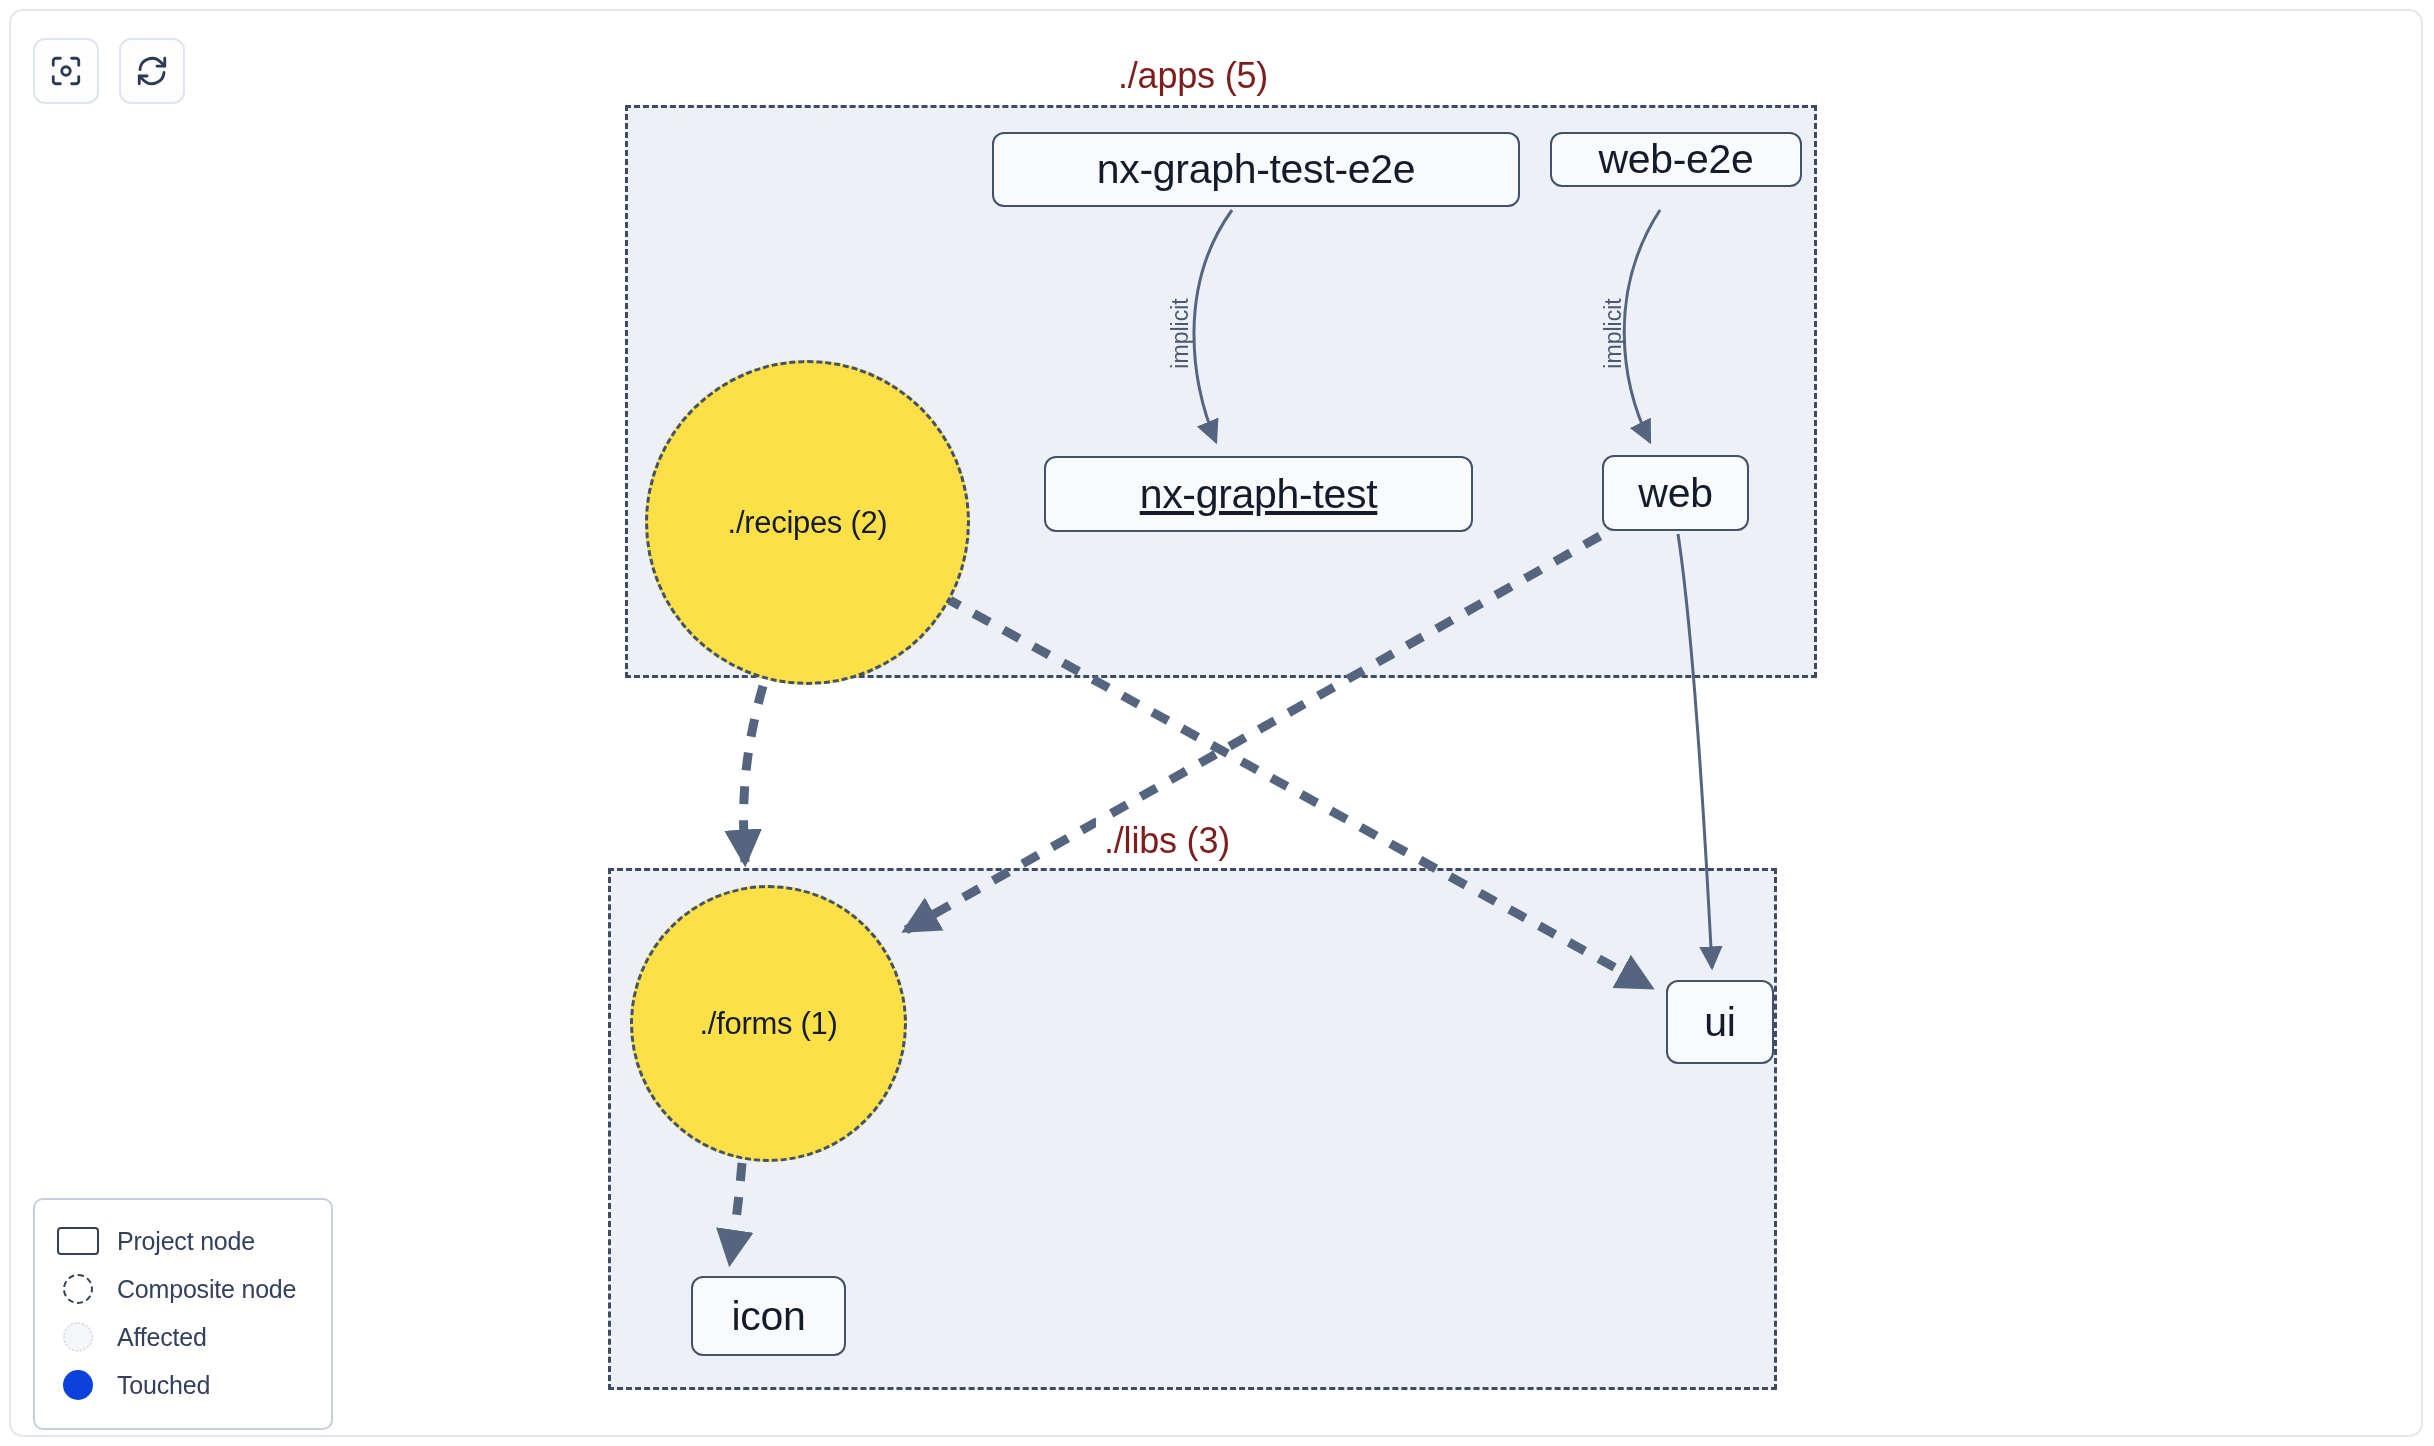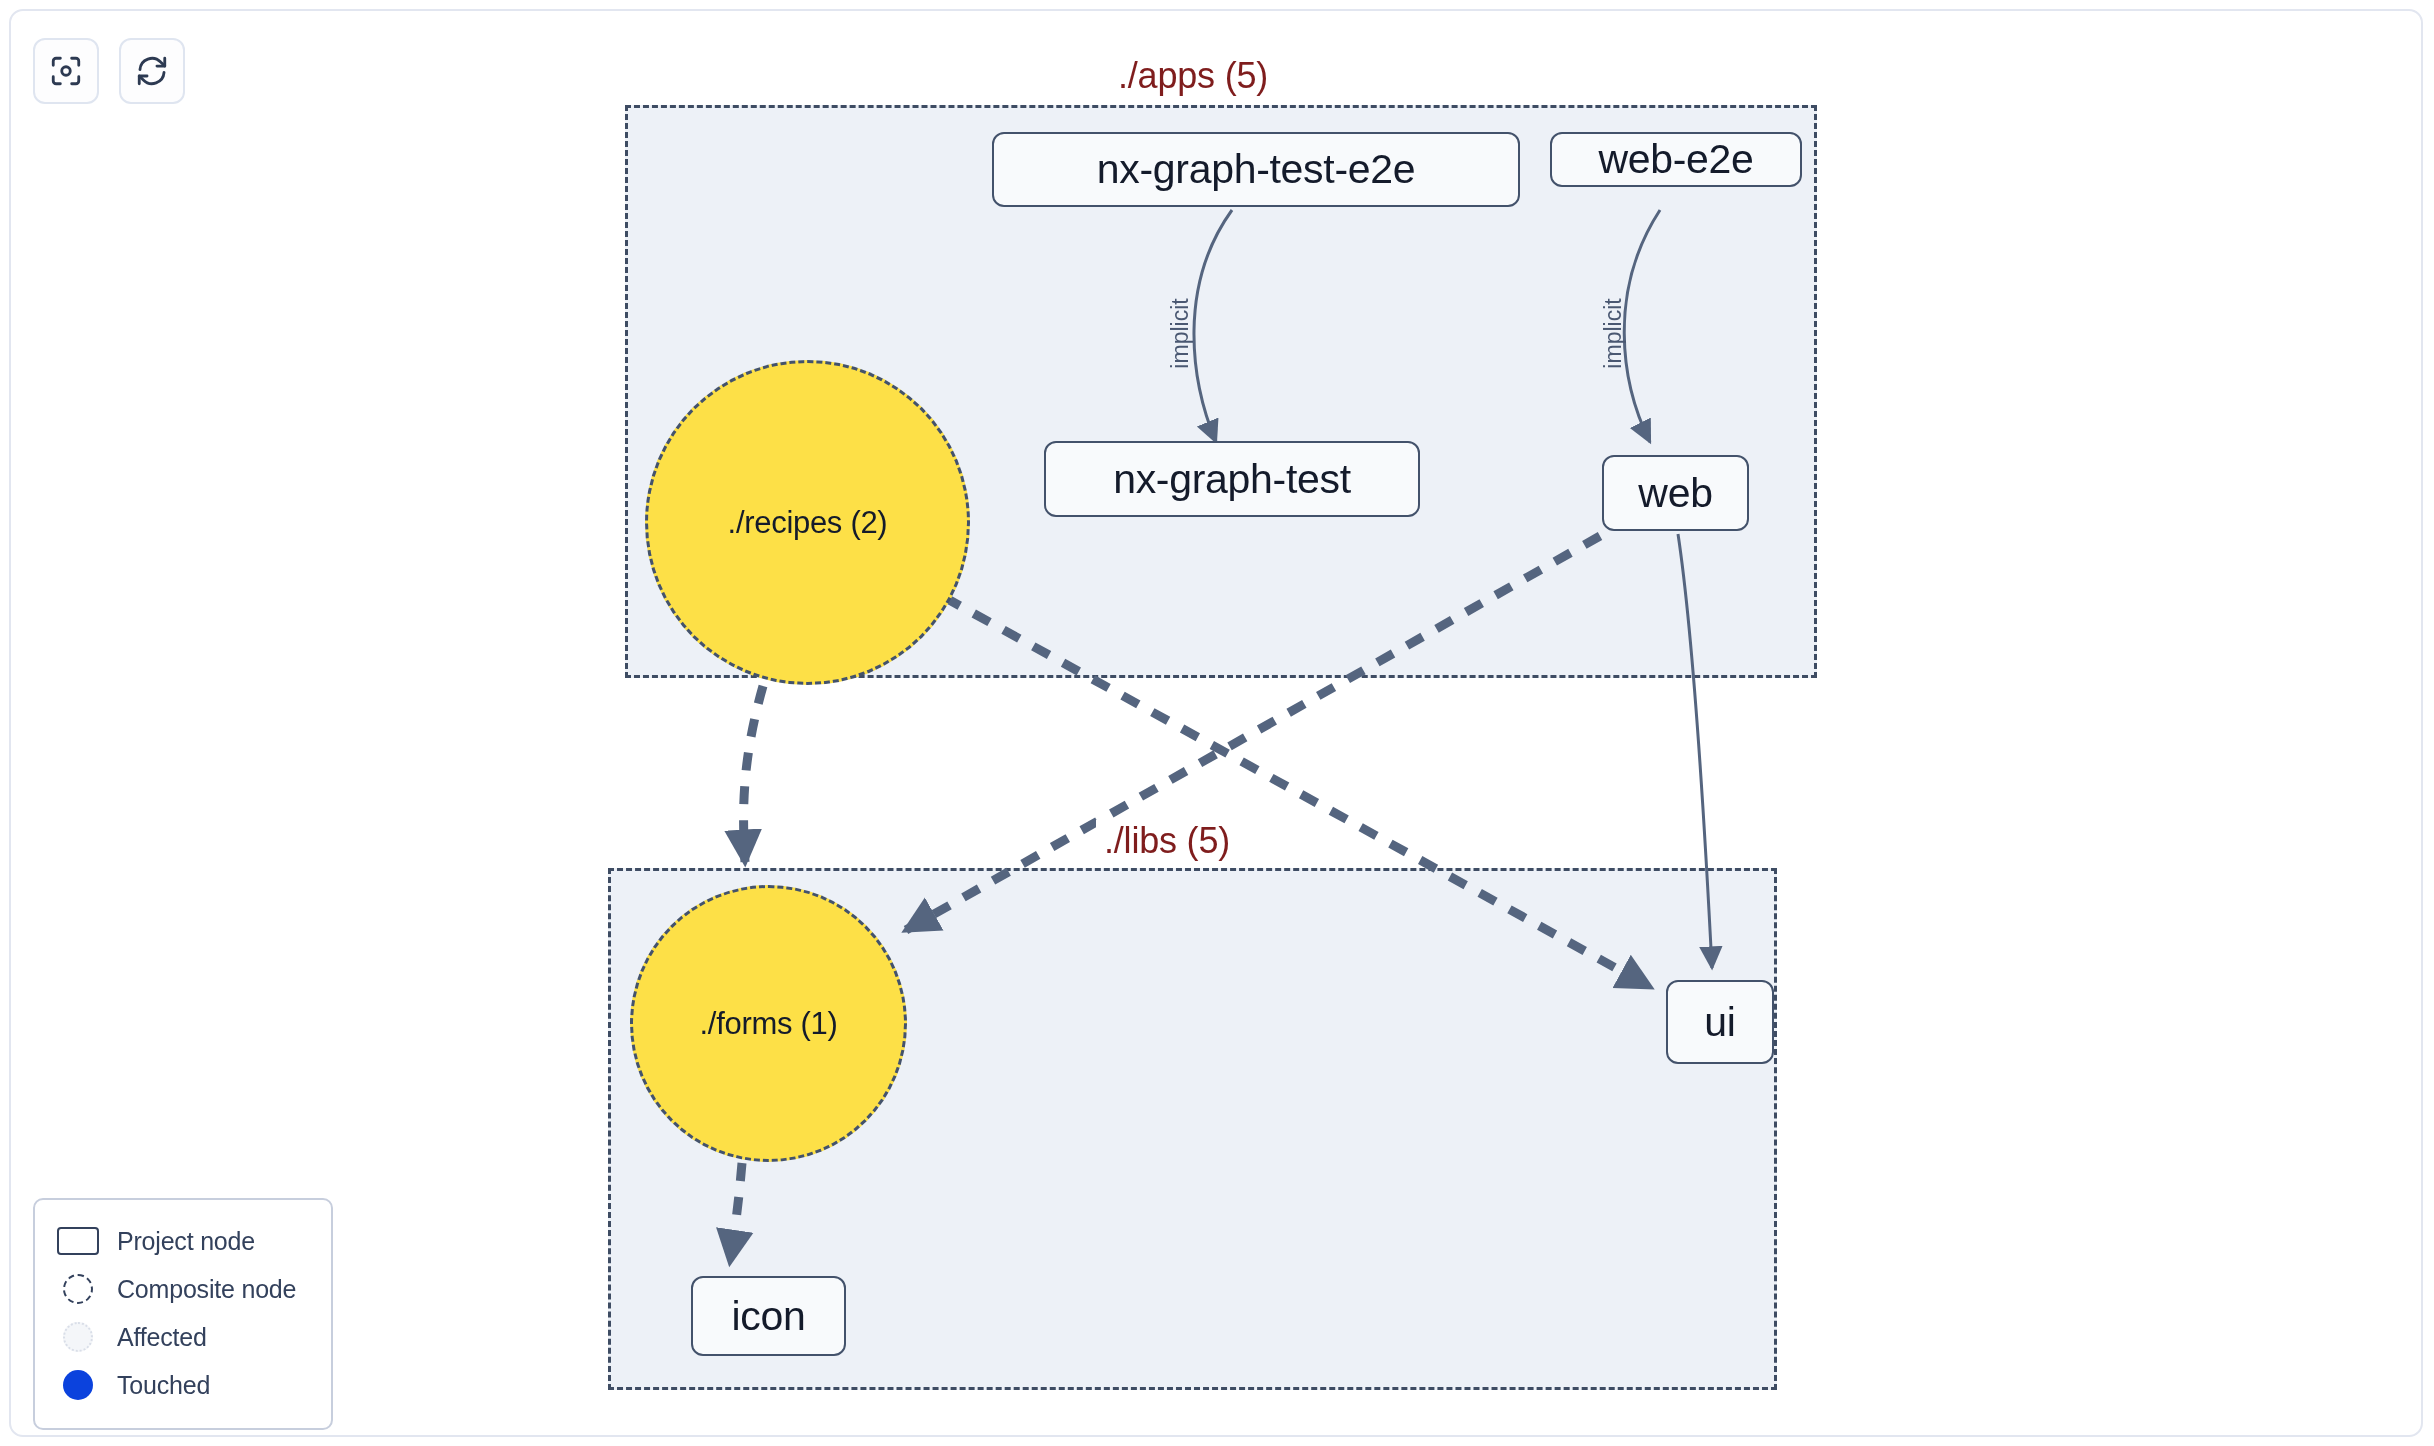--- a/index.html
+++ b/index.html
@@ -199,21 +199,21 @@
 <div id="root">
 
   <div class="panel-frame"></div>
 
   <div class="graph-canvas">
 
     <div class="group-box" style="left:625px; top:105px; width:1192px; height:573px;"></div>
     <div class="group-box" style="left:608px; top:868px; width:1169px; height:522px;"></div>
 
     <div class="group-label" style="left:1110px; top:55px;">./apps (5)</div>
-    <div class="group-label" style="left:1096px; top:820px;">./libs (5)</div>
+    <div class="group-label" style="left:1096px; top:820px;">./libs (3)</div>
 
     <svg class="edge-layer" width="2434" height="1446" viewBox="0 0 2434 1446">
       <defs>
         <marker id="arrow-thin" markerWidth="9" markerHeight="9" refX="7.2" refY="4.5" orient="auto" markerUnits="strokeWidth">
           <path d="M0,0.6 L8,4.5 L0,8.4 z" fill="#55657f"></path>
         </marker>
         <marker id="arrow-fat" markerWidth="4.6" markerHeight="4.6" refX="3.6" refY="2.3" orient="auto" markerUnits="strokeWidth">
           <path d="M0,0.2 L4.2,2.3 L0,4.4 z" fill="#55657f"></path>
         </marker>
       </defs>
@@ -235,21 +235,21 @@
 
     <div class="edge-label" style="left:1145px; top:320px; transform:rotate(-90deg);">implicit</div>
     <div class="edge-label" style="left:1578px; top:320px; transform:rotate(-90deg);">implicit</div>
 
     <div class="proj-node" style="left:992px; top:132px; width:528px; height:75px;text-align:right;">nx-graph-test-e2e</div>
 
     <div class="proj-node" style="left:1550px; top:132px; width:252px; height:55px;">web-e2e</div>
 
     <div class="comp-node" style="left:645px; top:360px; width:325px; height:325px;">./recipes (2)</div>
 
-    <div class="proj-node" style="left:1044px; top:441px; width:376px; height:76px;">nx-graph-test</div>
+    <div class="proj-node" style="left:1044px; top:456px; width:429px; height:76px;text-decoration:underline;">nx-graph-test</div>
 
     <div class="proj-node" style="left:1602px; top:455px; width:147px; height:76px;text-align:center;">web</div>
 
     <div class="comp-node" style="left:630px; top:885px; width:277px; height:277px;">./forms (1)</div>
 
     <div class="proj-node" style="left:1666px; top:980px; width:108px; height:84px;">ui</div>
 
     <div class="proj-node" style="left:691px; top:1276px; width:155px; height:80px;">icon</div>
   </div>
 

